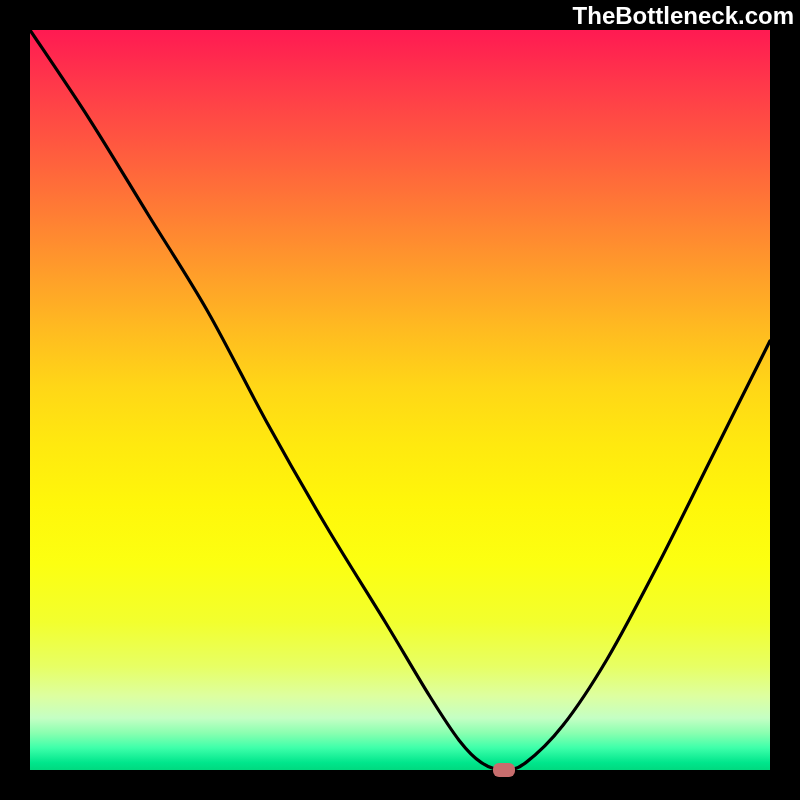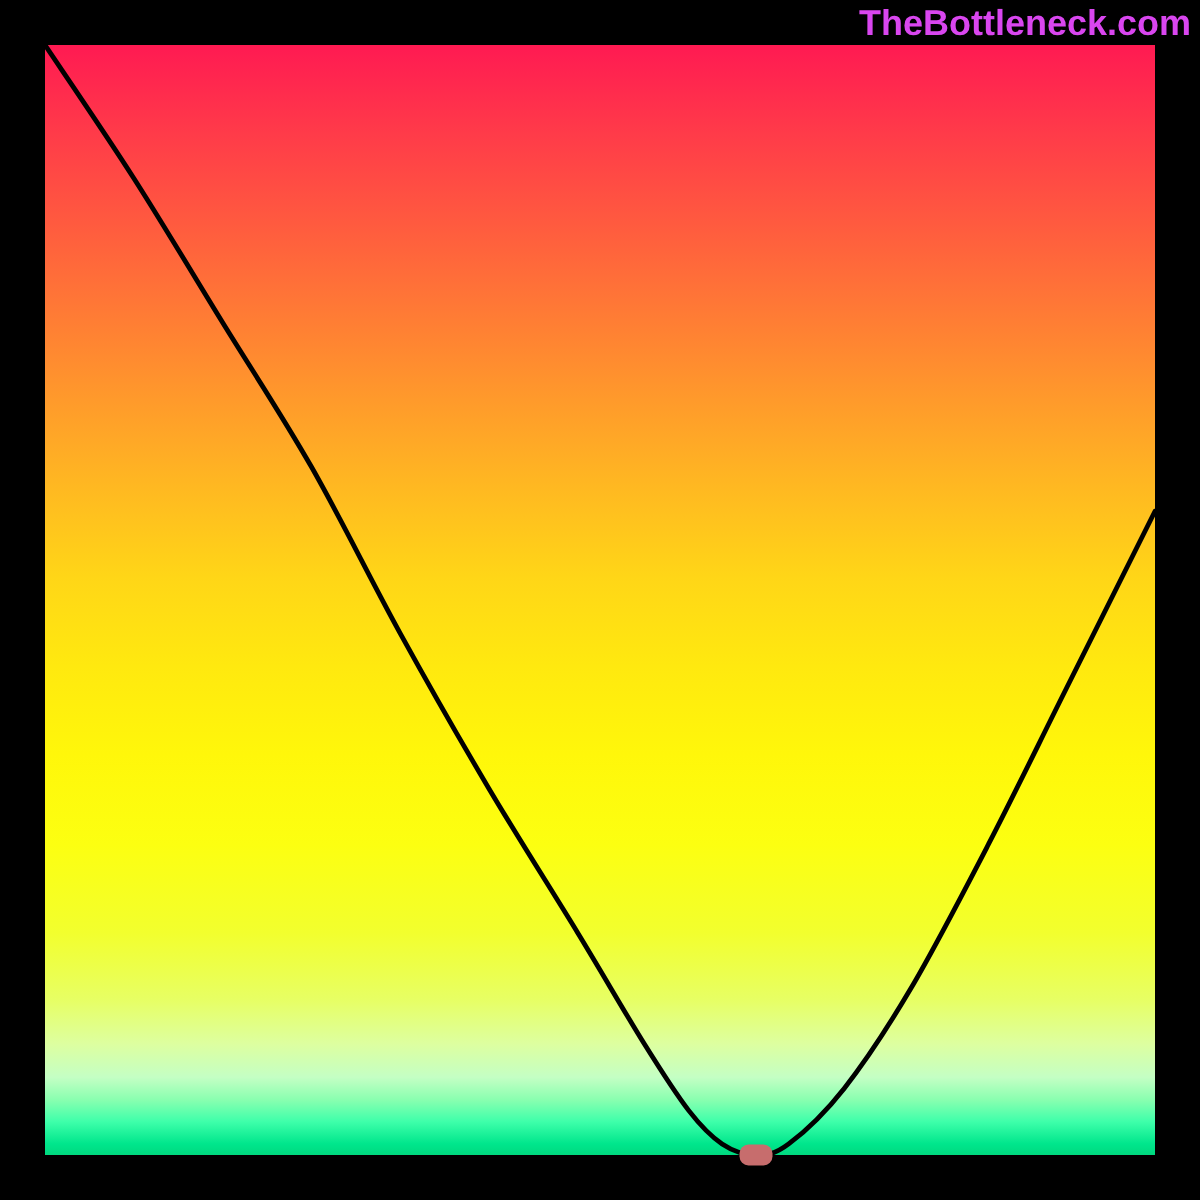--- a/index.html
+++ b/index.html
@@ -7,21 +7,21 @@
     width: 800px;
     height: 800px;
     background: #000;
     position: relative;
     font-family: Arial, Helvetica, sans-serif;
   }
   .attribution {
     position: absolute;
     top: 2px;
     right: 6px;
-    color: #d946ef;
+    color: #ffffff;
     font-size: 24px;
     font-weight: bold;
     z-index: 10;
   }
   .plot-area {
     position: absolute;
     left: 30px;
     top: 30px;
     width: 740px;
     height: 740px;

